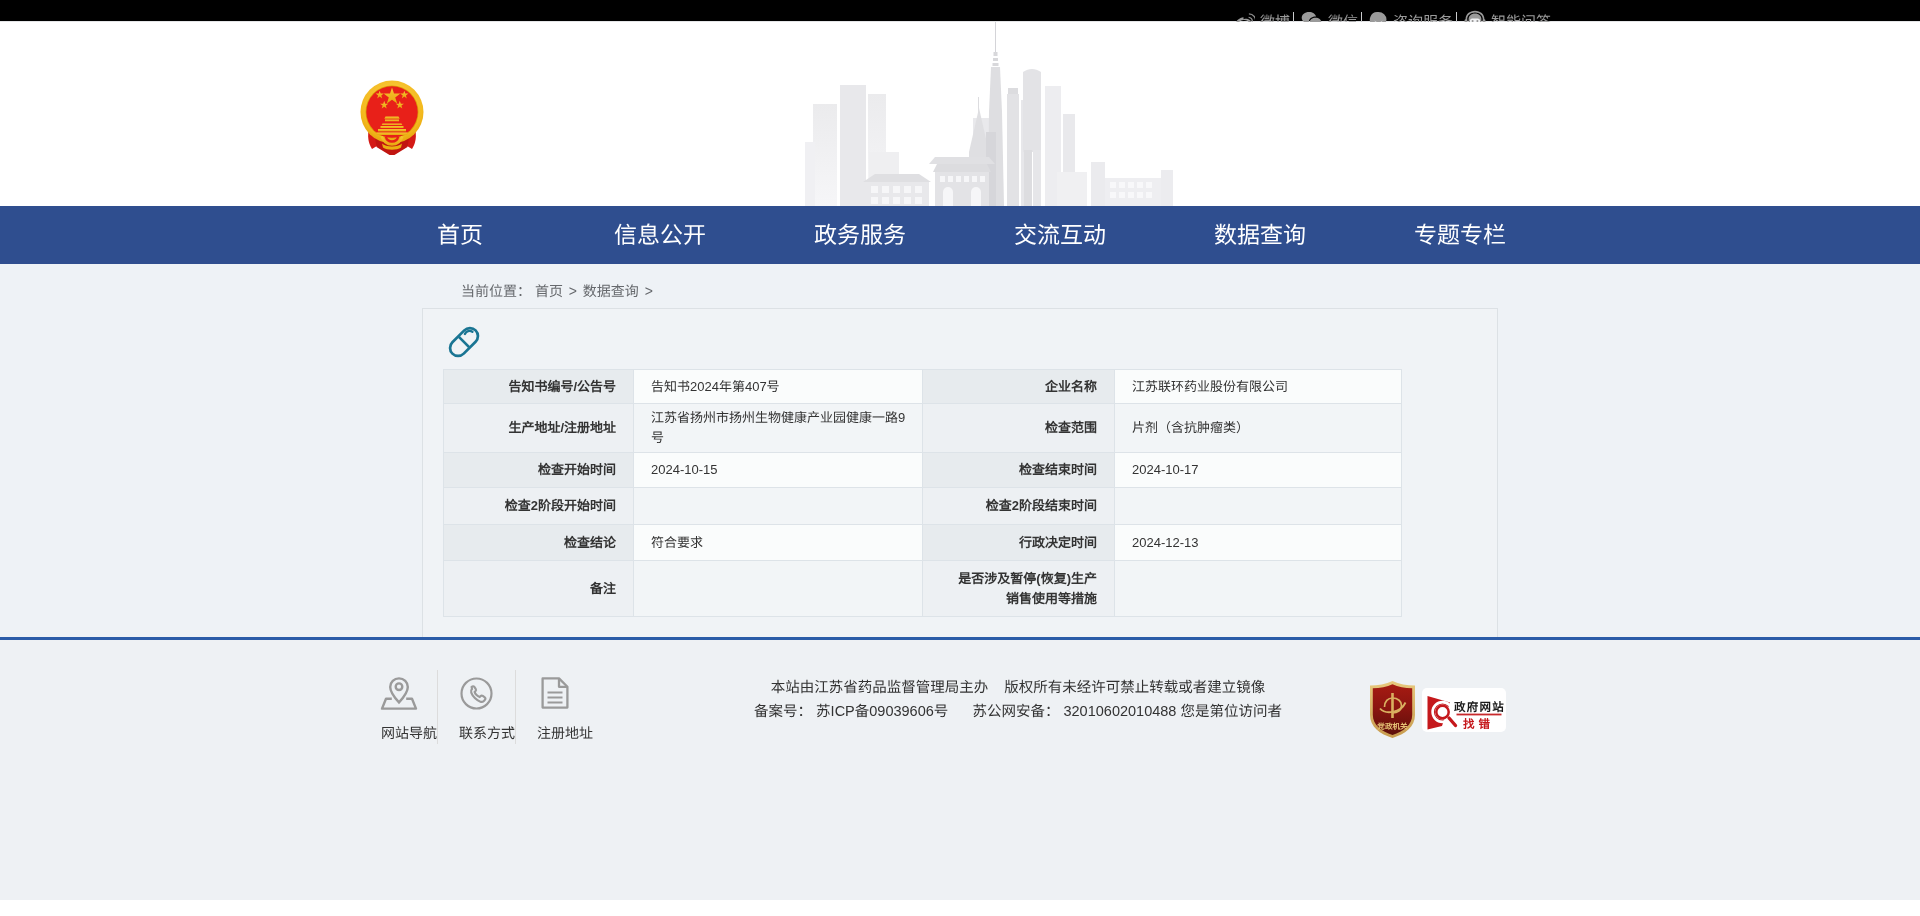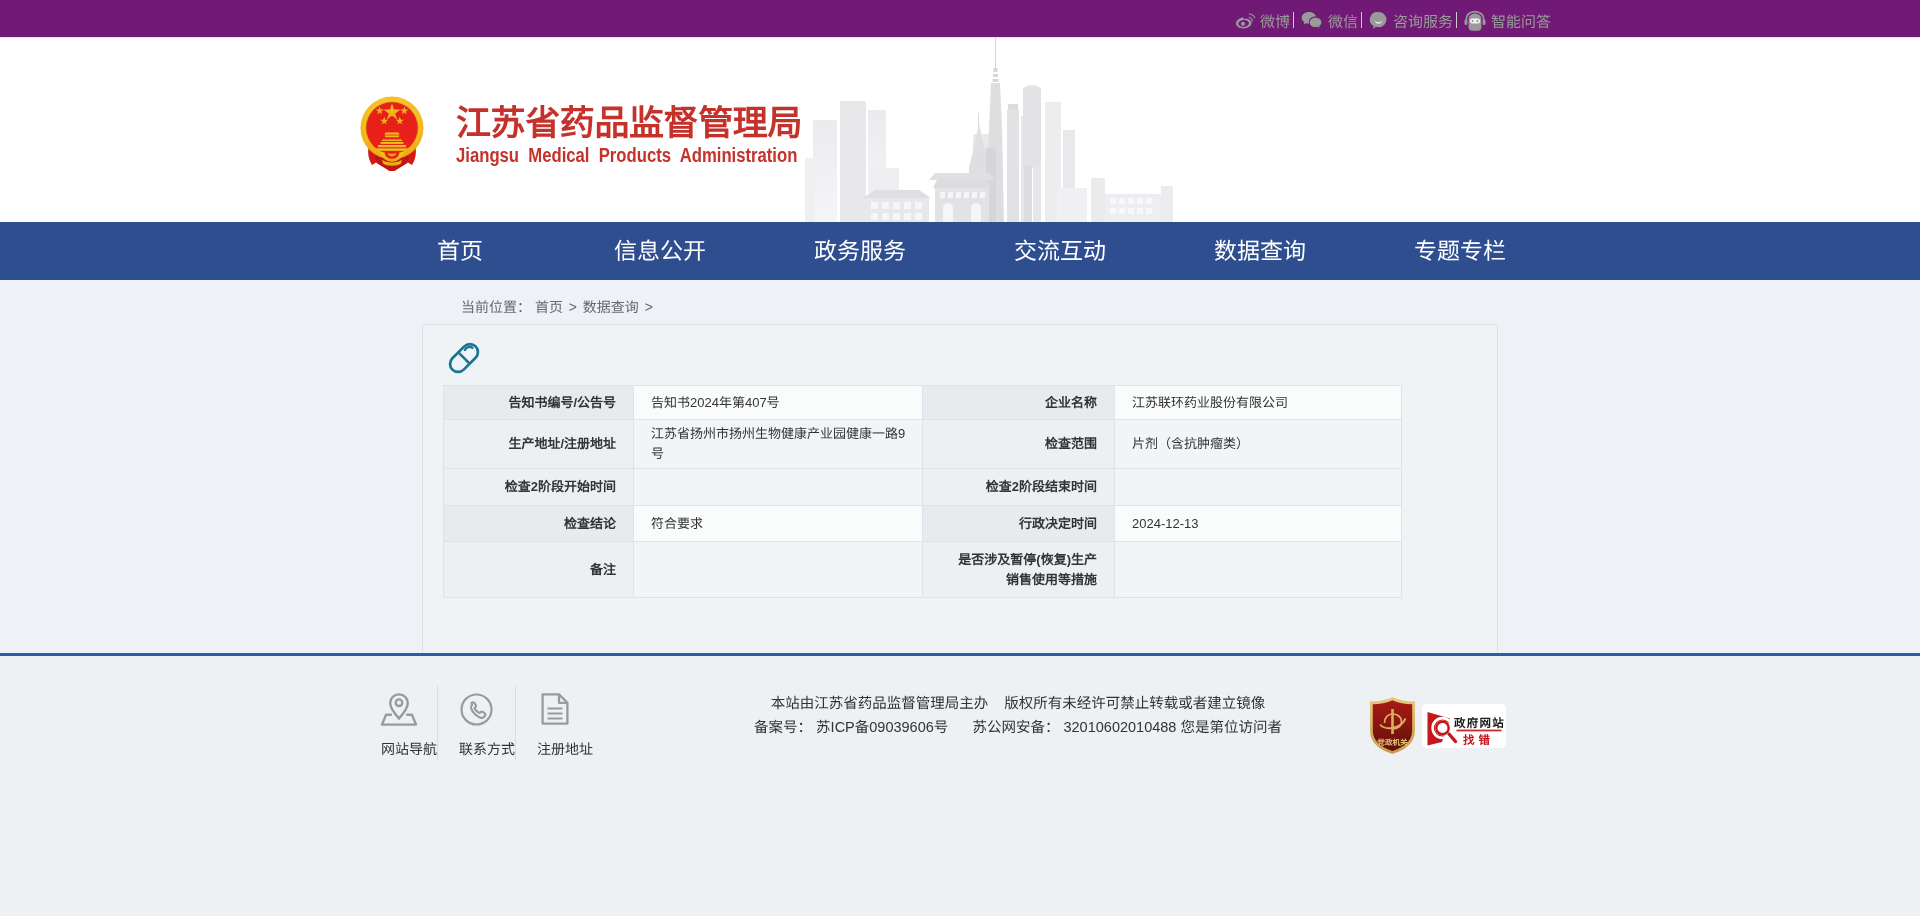--- a/index.html
+++ b/index.html
@@ -1,19 +1,19 @@
 <!DOCTYPE html>
 <html lang="zh-CN"><head>
 <meta charset="utf-8">
 <title>江苏省药品监督管理局</title>
 <style>
 * { margin:0; padding:0; box-sizing:border-box; }
 html,body { width:1920px; height:916px; font-family:"Liberation Sans",sans-serif; background:#fff; overflow:hidden; }
 
-.topbar { height:38px; background:#701a75; border-bottom:1px solid #e4e5e7; position:relative; }
+.topbar { height:22px; background:#000000; border-bottom:1px solid #e4e5e7; position:relative; }
 .topbar-inner { position:absolute; right:369px; top:1px; height:38px; display:flex; align-items:center; color:#9a9a9a; font-size:15px; }
 .topbar-inner .item { display:flex; align-items:center; }
 .topbar-inner .item svg { margin-right:5px; }
 .topbar-inner .sep { width:1px; height:16px; background:#c9cacc; margin:0 7px 0 3px; }
 
 .header { height:184px; background:#fff; position:relative; overflow:hidden; }
 .skyline { position:absolute; left:805px; top:0; }
 .logo { position:absolute; left:359px; top:57px; }
 .titles { position:absolute; left:456px; top:67px; }
 .title-cn { color:#c5322c; font-size:35px; font-weight:bold; letter-spacing:-0.4px; line-height:35px; white-space:nowrap; }
@@ -230,24 +230,20 @@
         <rect x="21.5" y="47" width="23" height="2"></rect>
         <rect x="19" y="50" width="28" height="2.4"></rect>
         <rect x="17.5" y="53.4" width="31" height="2.6"></rect>
       </g>
 
       <path d="M24 57 a9.3 9.3 0 0 0 18 0 l2.6 0.6 a11.9 11.9 0 0 1 -23.2 0 z" fill="url(#gold)"></path>
       <path d="M28 57.5 a5.2 5.2 0 0 0 10 0 l2.3 0.5 a7.5 7.5 0 0 1 -14.6 0 z" fill="#e82019"></path>
       <path d="M23 64.5 C27 68.5 39 68.5 43 64.5 L42 68.5 C38 71.5 28 71.5 24 68.5 Z" fill="#eab011"></path>
     </svg>
   </div>
-  <div class="titles">
-    <div class="title-cn">江苏省药品监督管理局</div>
-    <div class="title-en">Jiangsu&nbsp; Medical&nbsp; Products&nbsp; Administration</div>
-  </div>
 </div>
 
 <div class="nav">
   <div class="nav-inner">
     <a>首页</a>
       <a>信息公开</a>
       <a>政务服务</a>
       <a>交流互动</a>
       <a>数据查询</a>
       <a>专题专栏</a>
@@ -270,20 +266,26 @@
             <td class="lab">告知书编号/公告号</td>
             <td class="val v1">告知书2024年第407号</td>
             <td class="lab lab2">企业名称</td>
             <td class="val v2">江苏联环药业股份有限公司</td>
           </tr>
       <tr class="r2 even">
             <td class="lab">生产地址/注册地址</td>
             <td class="val v1"><span style="white-space:nowrap">江苏省扬州市扬州生物健康产业园健康一路9</span><br>号</td>
             <td class="lab lab2">检查范围</td>
             <td class="val v2">片剂（含抗肿瘤类）</td>
+          </tr>
+      <tr class="r3">
+            <td class="lab">检查开始时间</td>
+            <td class="val v1">2024-10-15</td>
+            <td class="lab lab2">检查结束时间</td>
+            <td class="val v2">2024-10-17</td>
           </tr>
       <tr class="r4 even">
             <td class="lab">检查2阶段开始时间</td>
             <td class="val v1"></td>
             <td class="lab lab2">检查2阶段结束时间</td>
             <td class="val v2"></td>
           </tr>
       <tr class="r5">
             <td class="lab">检查结论</td>
             <td class="val v1">符合要求</td>

